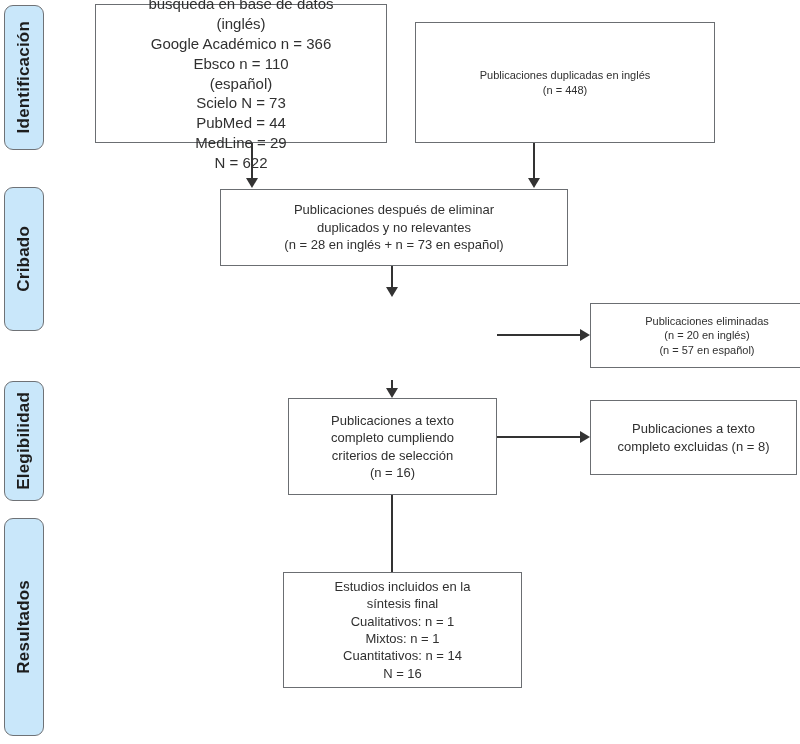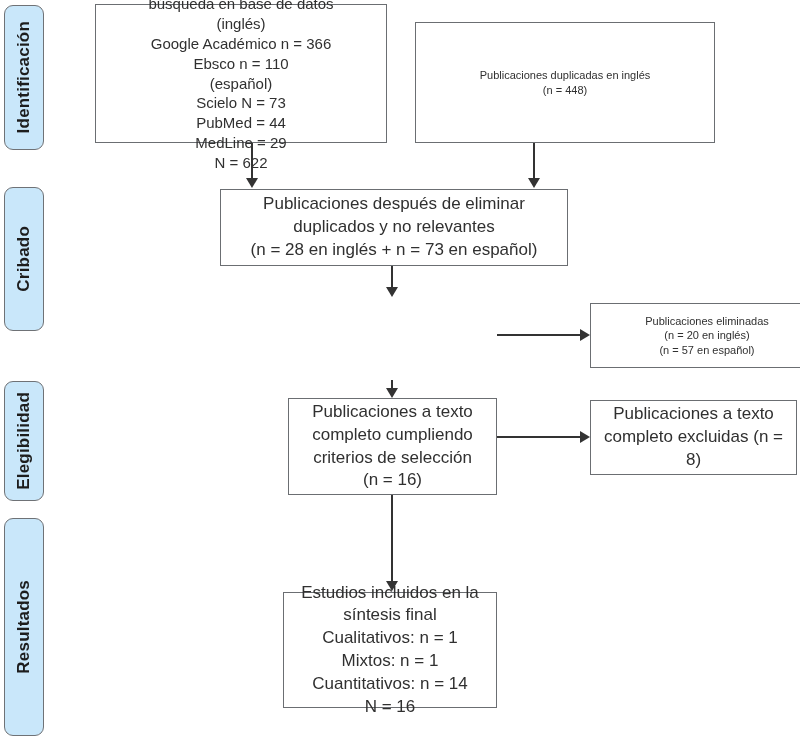--- a/index.html
+++ b/index.html
@@ -49,21 +49,21 @@
   }
   .flow-box .box-text{
     font-size:11px;
     line-height:1.28;
     color:#303030;
     white-space:pre-line;
     padding:2px 6px;
   }
   .flow-box.small .box-text{ font-size:11px; line-height:1.3; }
   .flow-box.tiny  .box-text{ font-size:15px; line-height:1.32; }
-  .flow-box.mid   .box-text{ font-size:17px; line-height:1.34; }
+  .flow-box.mid   .box-text{ font-size:13px; line-height:1.34; }
 
   
   .conn{position:absolute;background:#333333;}
   .conn.v{width:2px;}
   .conn.h{height:2px;}
   .arrow-down{
     position:absolute;
     width:0;height:0;
     border-left:6px solid transparent;
     border-right:6px solid transparent;
@@ -155,21 +155,21 @@
     <span class="box-text">Publicaciones a texto
 completo excluidas (n = 8)</span>
   </div>
 
   <div class="conn h" style="left:497px; top:436px; width:85px;"></div>
   <div class="arrow-right" style="left:580px; top:431px;"></div>
 
   <div class="conn v" style="left:391px; top:495px; height:87px;"></div>
   <div class="arrow-down" style="left:386px; top:581px;"></div>
 
-  <div class="flow-box mid" style="left:283px; top:592px; width:214px; height:116px;">
+  <div class="flow-box mid" style="left:283px; top:572px; width:239px; height:116px;">
     <span class="box-text">Estudios incluidos en la
 síntesis final
 Cualitativos: n = 1
 Mixtos:  n = 1
 Cuantitativos:  n = 14
 N = 16</span>
   </div>
 
 </div>
 

